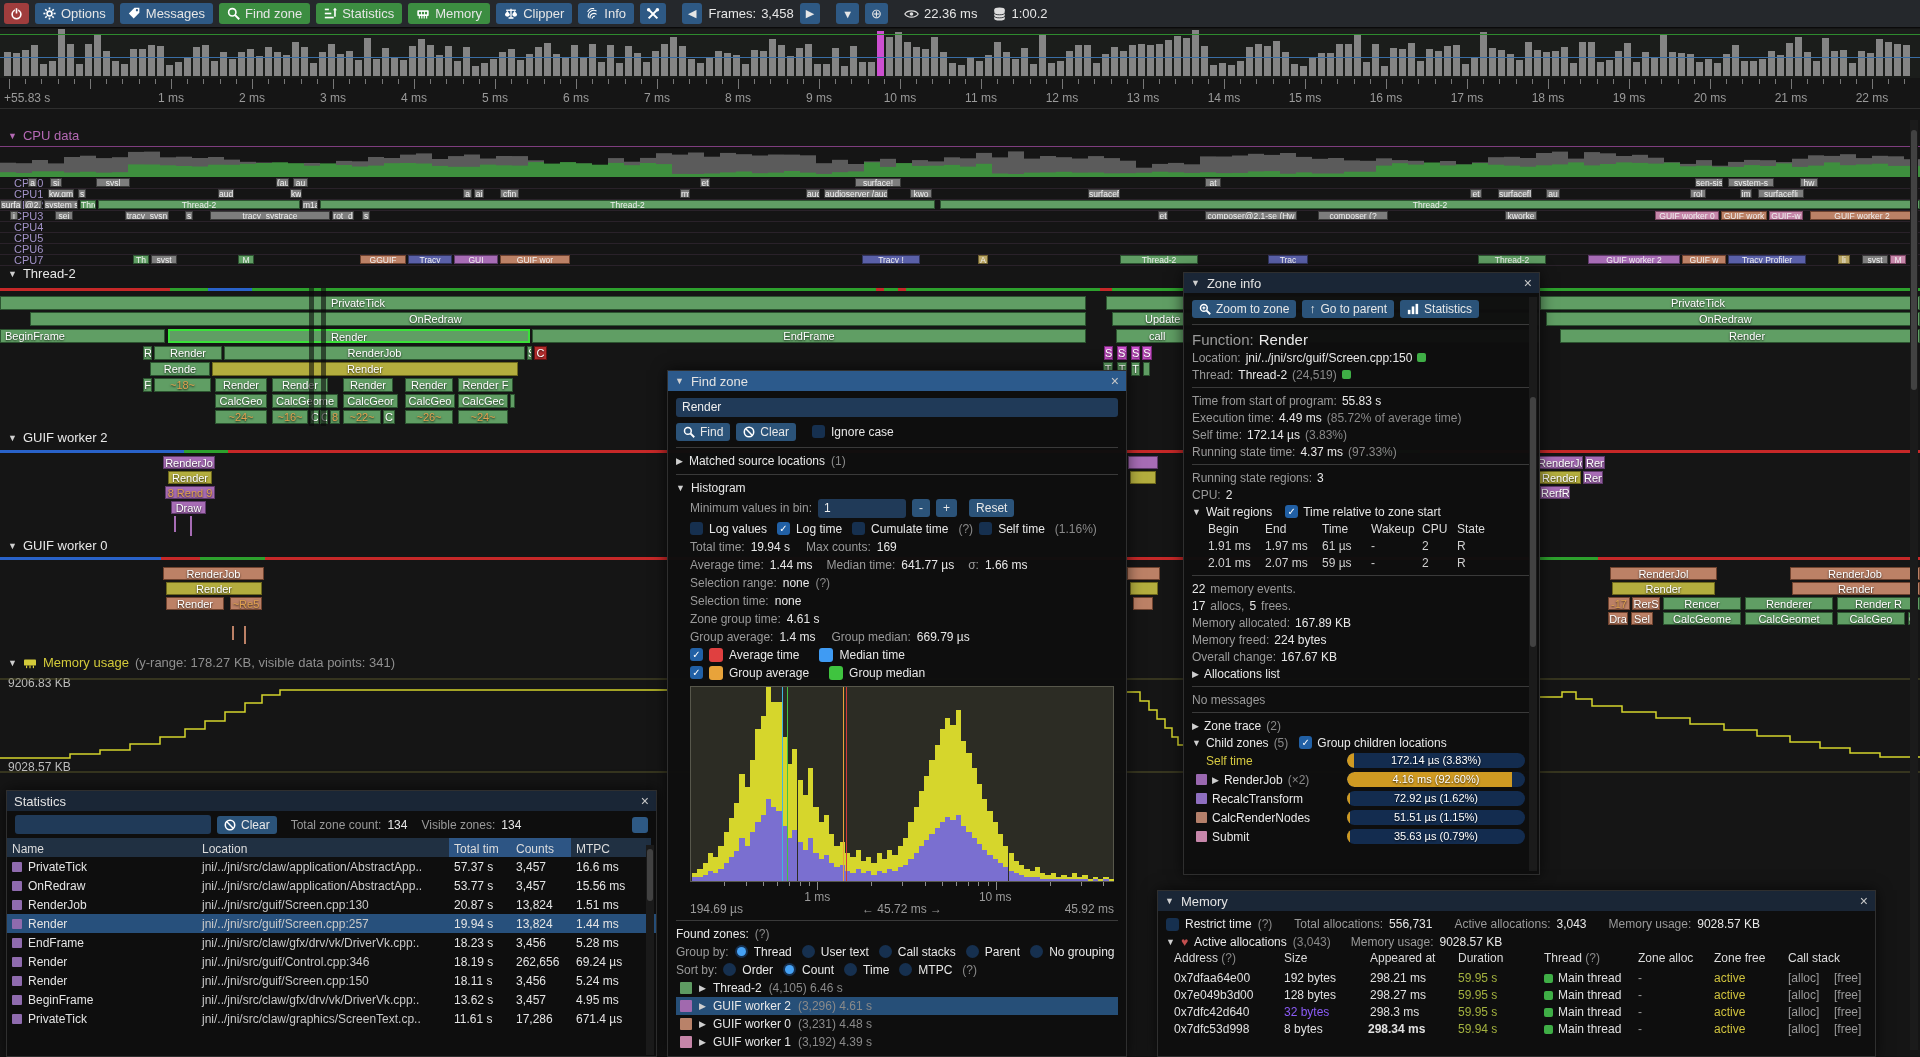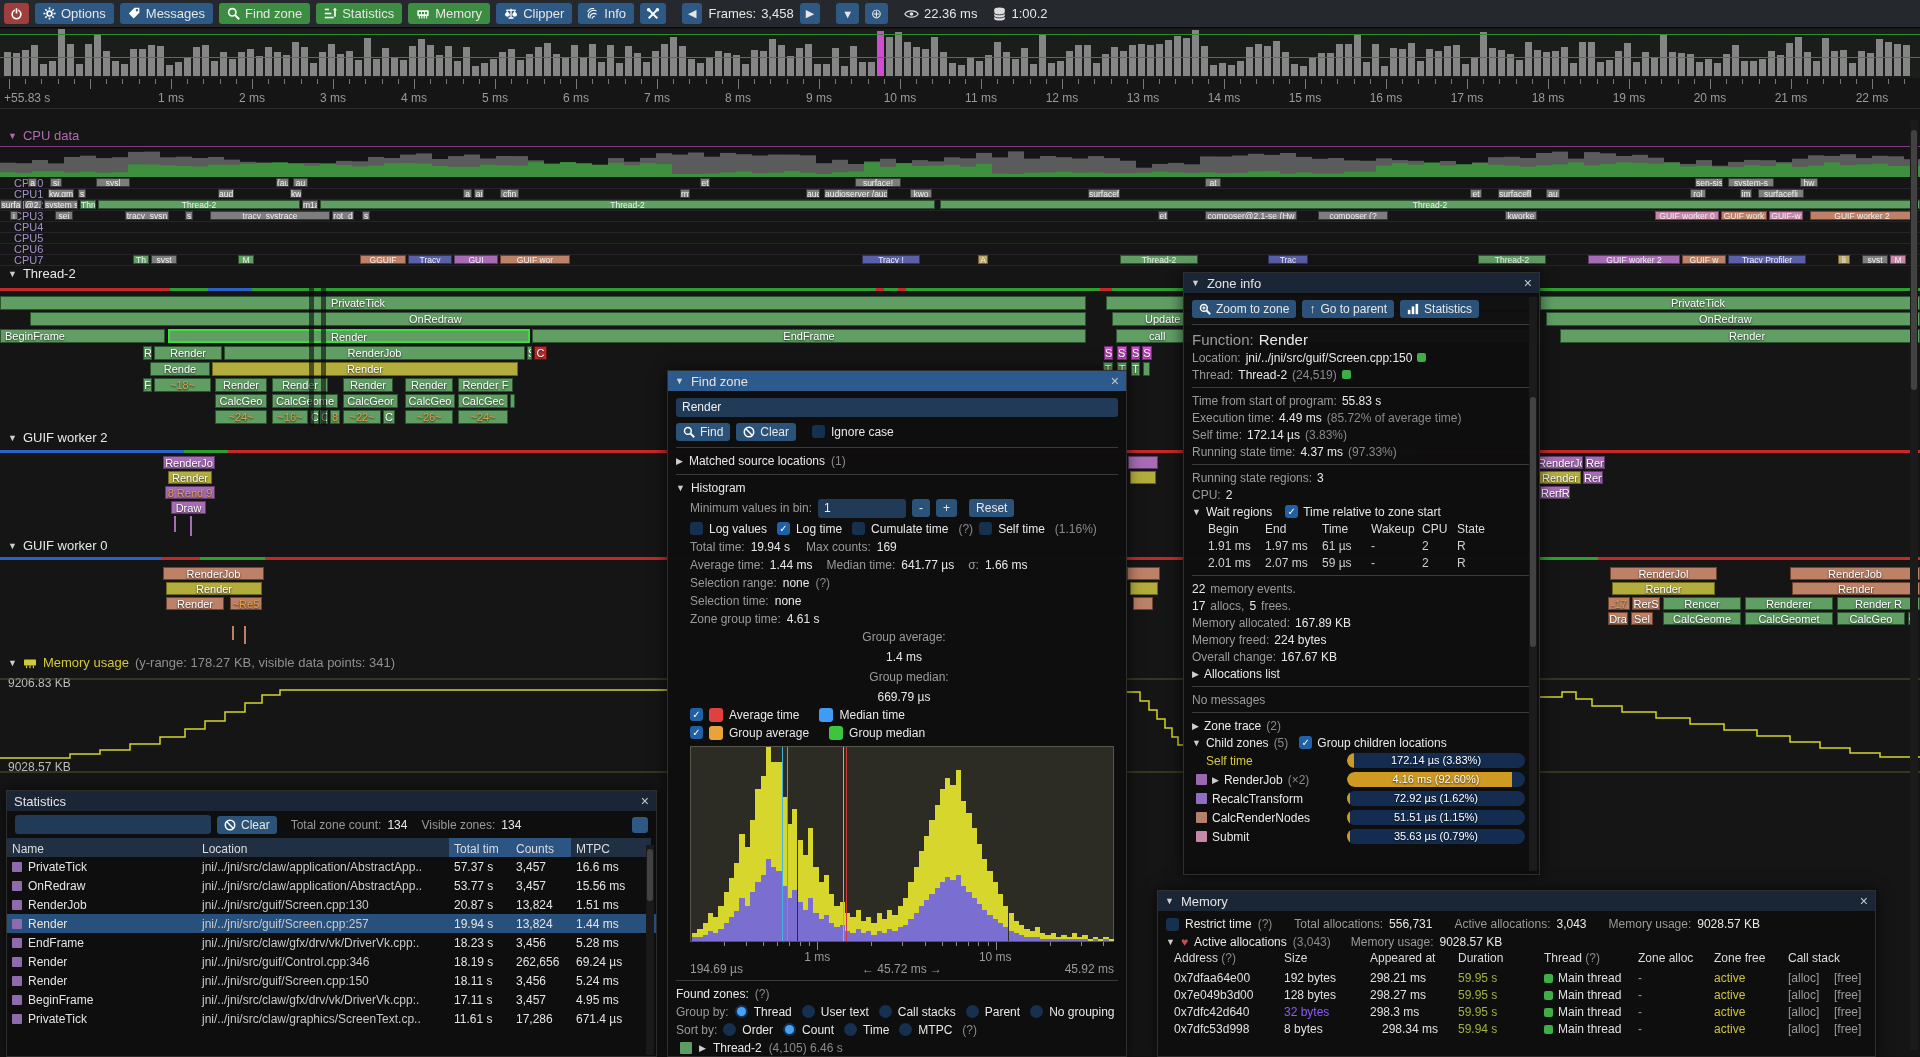--- a/index.html
+++ b/index.html
@@ -1198,21 +1198,21 @@
           <div class="stcell" style="width: 62px; color: rgb(228, 228, 228);">18.11 s</div>
           <div class="stcell" style="width: 60px; color: rgb(228, 228, 228);">3,456</div>
           <div class="stcell" style="width: 80px; color: rgb(228, 228, 228);">5.24 ms</div>
         </div>
         <div class="strow">
           <div class="stcell" style="width: 190px; display: flex; align-items: center;">
             <span class="sw" style="background:#8f6bae;margin-right:6px;"></span>
             <span style="color:#e4e4e4">BeginFrame</span>
           </div>
           <div class="stcell" style="width: 252px; color: rgb(201, 201, 201);">jni/../jni/src/claw/gfx/drv/vk/DriverVk.cpp:.</div>
-          <div class="stcell" style="width: 62px; color: rgb(228, 228, 228);">17.11 s</div>
+          <div class="stcell" style="width: 62px; color: rgb(228, 228, 228);">13.62 s</div>
           <div class="stcell" style="width: 60px; color: rgb(228, 228, 228);">3,457</div>
           <div class="stcell" style="width: 80px; color: rgb(228, 228, 228);">4.95 ms</div>
         </div>
         <div class="strow">
           <div class="stcell" style="width: 190px; display: flex; align-items: center;">
             <span class="sw" style="background:#8f6bae;margin-right:6px;"></span>
             <span style="color:#e4e4e4">PrivateTick</span>
           </div>
           <div class="stcell" style="width: 252px; color: rgb(201, 201, 201);">jni/../jni/src/claw/graphics/ScreenText.cp..</div>
           <div class="stcell" style="width: 62px; color: rgb(228, 228, 228);">11.61 s</div>
@@ -1301,21 +1301,21 @@
         <span class="gnote">(?)</span>
       </div>
       <div class="row" style="padding-left:14px;">
         <span class="glabel">Selection time:</span>
         <span class="gvalue">none</span>
       </div>
       <div class="row" style="padding-left:14px;">
         <span class="glabel">Zone group time:</span>
         <span class="gvalue">4.61 s</span>
       </div>
-      <div class="row" style="padding-left:14px;flex-direction:column;">
+      <div class="row" style="padding-left:14px;">
         <span class="glabel">Group average:</span>
         <span class="gvalue">1.4 ms</span>
         <span class="glabel" style="margin-left:10px;">Group median:</span>
         <span class="gvalue">669.79 µs</span>
       </div>
       <div class="row" style="padding-left:14px;" id="fz-legend1">
           <span class="chk on">✓</span>
           <span class="sw" style="background: rgb(224, 64, 64); width: 14px; height: 14px; border-radius: 3px;"></span>
           <span class="gvalue" style="margin-right: 14px;">Average time</span>
           <span class="sw" style="background: rgb(63, 155, 243); width: 14px; height: 14px; border-radius: 3px;"></span>
@@ -2011,21 +2011,21 @@
           <span class="mw-cell" style="top: 54px; left: 118px; color: #8b5cf6;">32 bytes</span>
           <span class="mw-cell" style="top: 54px; left: 204px; color: rgb(224, 224, 224);">298.3 ms</span>
           <span class="mw-cell" style="top: 54px; left: 292px; color: rgb(163, 177, 63);">59.95 s</span>
           <span class="mw-cell" style="top: 54px; left: 378px;"><span class="greensq" style="margin-right:5px;vertical-align:-1px;"></span><span style="color:#e0e0e0">Main thread</span></span>
           <span class="mw-cell" style="top: 54px; left: 472px; color: rgb(154, 154, 154);">-</span>
           <span class="mw-cell" style="top: 54px; left: 548px; color: rgb(207, 194, 62);">active</span>
           <span class="mw-cell" style="top: 54px; left: 622px; color: rgb(154, 154, 154);">[alloc]</span>
           <span class="mw-cell" style="top: 54px; left: 668px; color: rgb(154, 154, 154);">[free]</span>
           <span class="mw-cell" style="top: 71px; left: 8px; color: rgb(224, 224, 224);">0x7dfc53d998</span>
           <span class="mw-cell" style="top: 71px; left: 118px; color: rgb(224, 224, 224);">8 bytes</span>
-          <span class="mw-cell" style="top: 71px; left: 216px; color: rgb(224, 224, 224);">298.34 ms</span>
+          <span class="mw-cell" style="top: 71px; left: 202px; color: rgb(224, 224, 224); font-weight: bold;">298.34 ms</span>
           <span class="mw-cell" style="top: 71px; left: 292px; color: rgb(163, 177, 63);">59.94 s</span>
           <span class="mw-cell" style="top: 71px; left: 378px;"><span class="greensq" style="margin-right:5px;vertical-align:-1px;"></span><span style="color:#e0e0e0">Main thread</span></span>
           <span class="mw-cell" style="top: 71px; left: 472px; color: rgb(154, 154, 154);">-</span>
           <span class="mw-cell" style="top: 71px; left: 548px; color: rgb(207, 194, 62);">active</span>
           <span class="mw-cell" style="top: 71px; left: 622px; color: rgb(154, 154, 154);">[alloc]</span>
           <span class="mw-cell" style="top: 71px; left: 668px; color: rgb(154, 154, 154);">[free]</span>
         </div>
     </div>
   </div>
 

